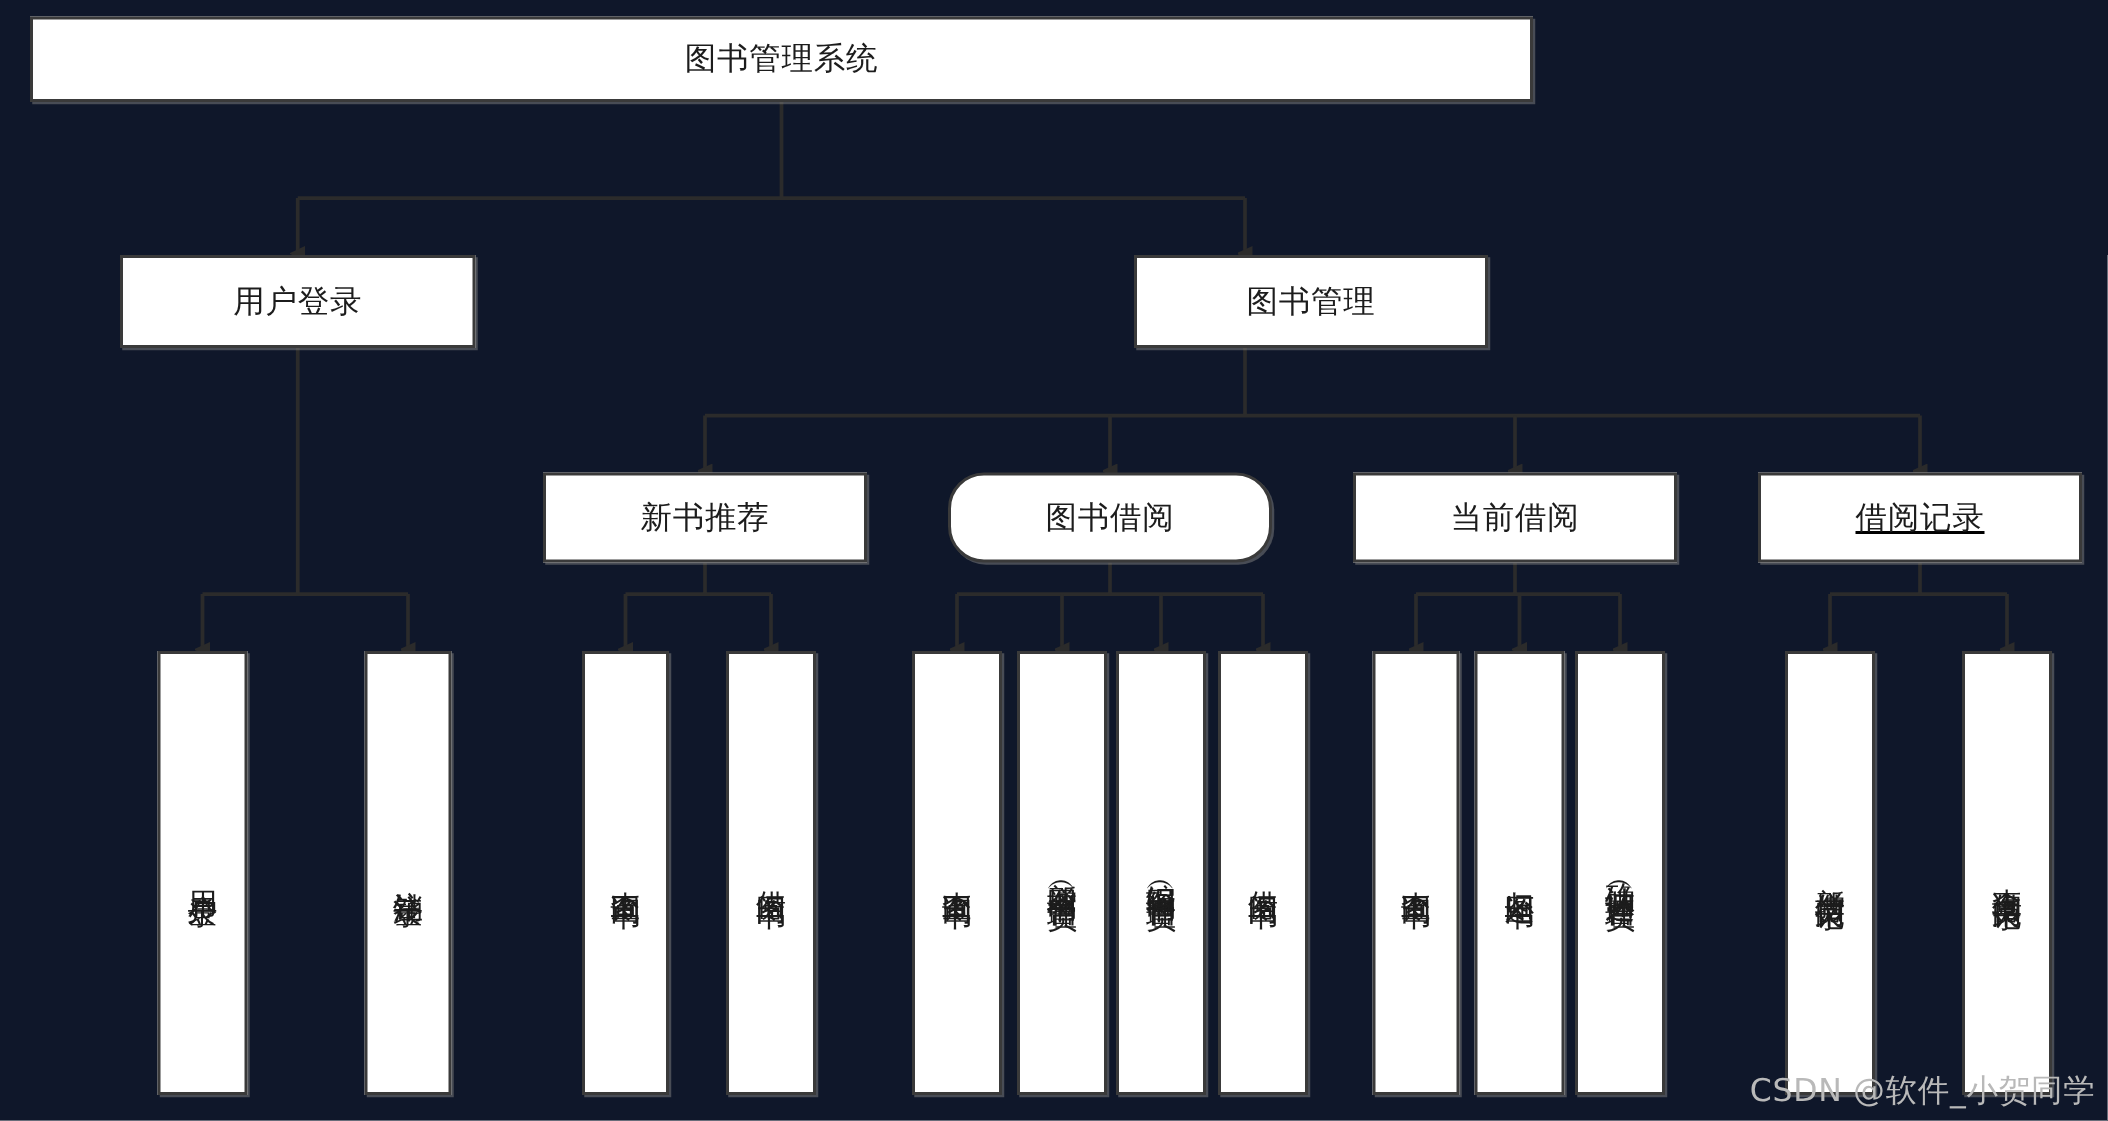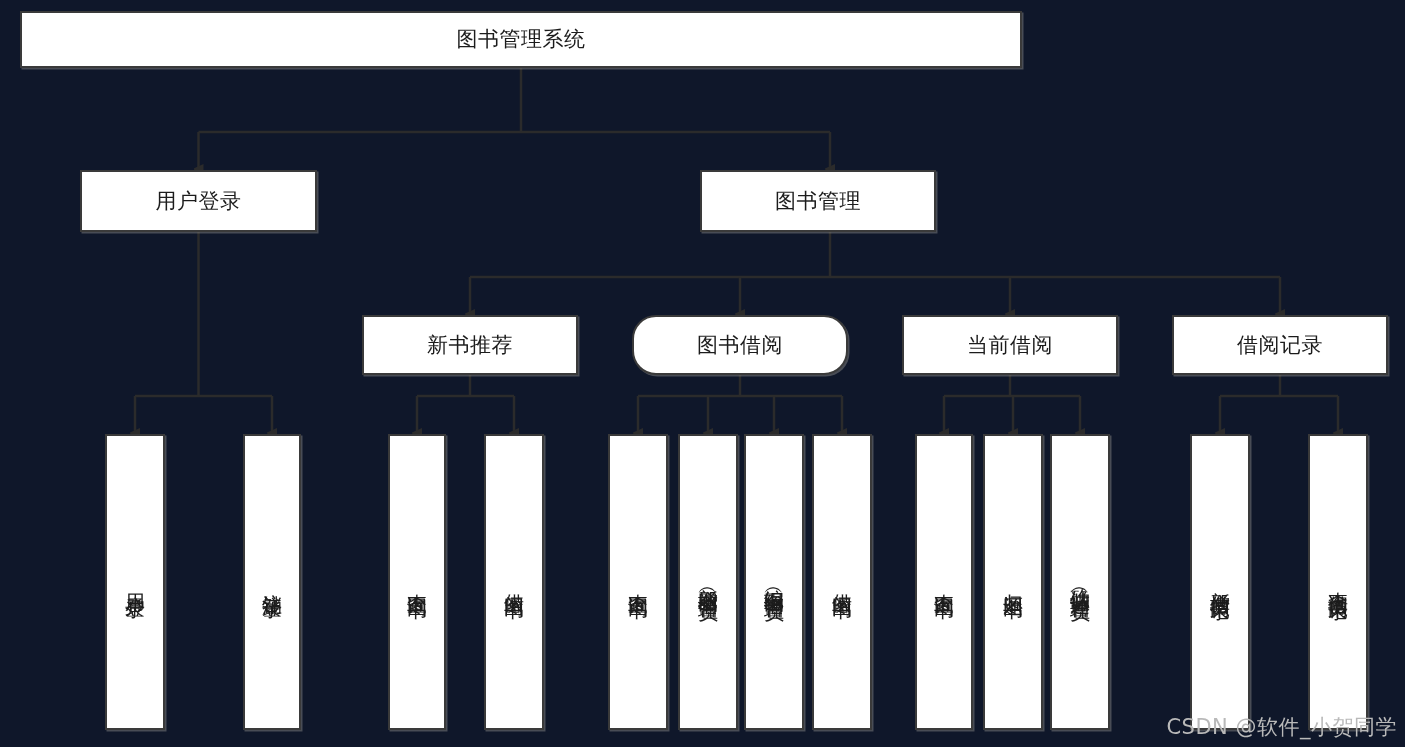--- a/index.html
+++ b/index.html
@@ -101,33 +101,33 @@
         <path d="M1338,396 L1338,433" marker-end="url(#arrow)"></path>
       </g>
   </svg>
   <div id="node-layer">
       <div class="node" style="left: 20px; top: 11px; width: 1002px; height: 57px;">
         <span class="node-label">图书管理系统</span>
       </div>
       <div class="node" style="left: 80px; top: 170px; width: 237px; height: 62px;">
         <span class="node-label">用户登录</span>
       </div>
-      <div class="node" style="left: 700px; top: 170px; width: 236px; height: 62px;">
+      <div class="node" style="left: 756px; top: 170px; width: 236px; height: 62px;">
         <span class="node-label">图书管理</span>
       </div>
       <div class="node" style="left: 362px; top: 315px; width: 216px; height: 60px; align-items: center;">
         <span class="node-label">新书推荐</span>
       </div>
       <div class="node" style="left: 632px; top: 315px; width: 216px; height: 60px; border-radius: 24px;">
         <span class="node-label">图书借阅</span>
       </div>
       <div class="node" style="left: 902px; top: 315px; width: 216px; height: 60px; justify-content: center;">
         <span class="node-label">当前借阅</span>
       </div>
-      <div class="node" style="left: 1172px; top: 315px; width: 216px; height: 60px;">
+      <div class="node" style="left: 1172px; top: 315px; width: 216px; height: 60px; text-decoration: underline;">
         <span class="node-label">借阅记录</span>
       </div>
       <div class="node vertical" style="left: 105px; top: 434px; width: 60px; height: 296px;">
         <span class="node-label">用户登录</span>
       </div>
       <div class="node vertical" style="left: 243px; top: 434px; width: 58px; height: 296px;">
         <span class="node-label">注销登录</span>
       </div>
       <div class="node vertical" style="left: 388px; top: 434px; width: 58px; height: 296px;">
         <span class="node-label">查询图书</span>

